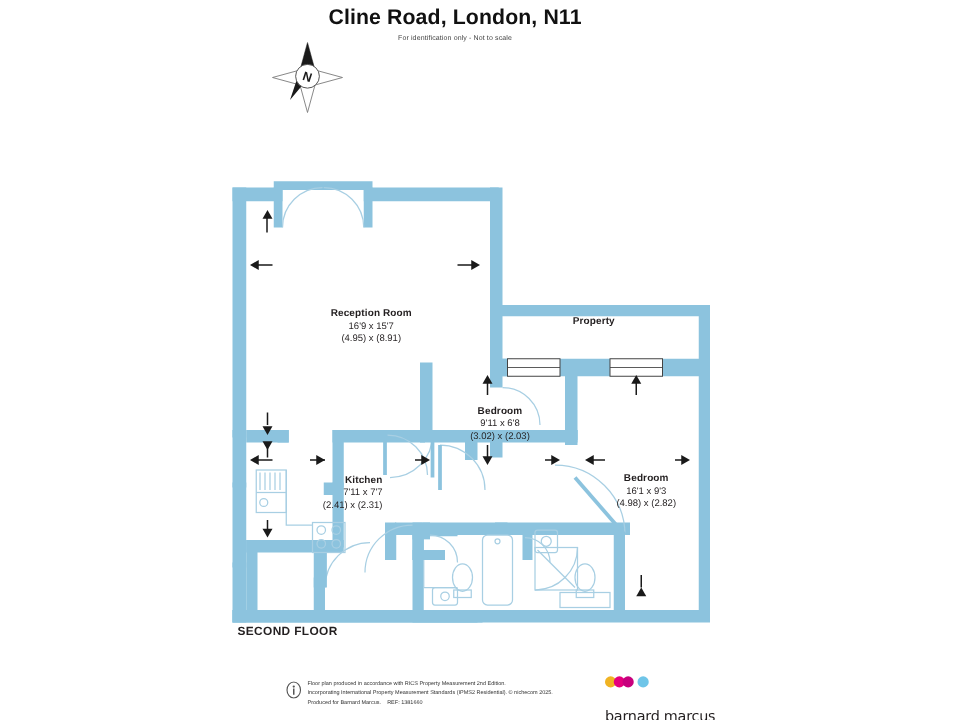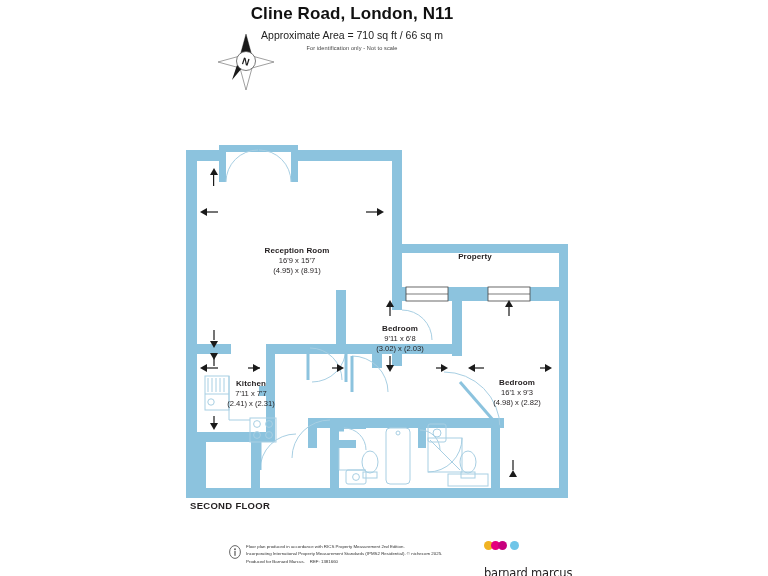--- a/index.html
+++ b/index.html
@@ -1,58 +1,57 @@
 <!DOCTYPE html>
 <html><head>
 <meta charset="utf-8">
 <style>
   html,body{margin:0;padding:0;}
   body{
     width:768px;height:576px;background:#ffffff;
     font-family:"Liberation Sans", sans-serif;
     color:#231f20;overflow:hidden;position:relative;
   }
-  .header{position:absolute;left:4px;top:0;width:696px;text-align:center;}
+  .header{position:absolute;left:16px;top:0;width:696px;text-align:center;}
   .title{font-size:17px;font-weight:bold;letter-spacing:.1px;margin-top:4px;color:#111;}
   .area{font-size:10.5px;margin-top:5px;color:#222;}
   .ident{font-size:5.6px;margin-top:4px;color:#444;letter-spacing:.1px;}
 
   .plan{position:absolute;left:0;top:0;width:768px;height:576px;}
 
   .floorlabel{
     position:absolute;left:190px;top:500px;
     font-size:9.5px;font-weight:bold;letter-spacing:.3px;color:#231f20;text-align:right;
   }
 
   .roomlabel{position:absolute;text-align:center;line-height:1.28;}
   .roomlabel .rn{font-size:8px;font-weight:bold;color:#231f20;letter-spacing:.1px;}
   .roomlabel .rd{font-size:7.6px;color:#231f20;}
 
   #lbl-reception{left:232px;top:246px;width:130px;}
   #lbl-balcony{left:430px;top:252px;width:90px;}
   #lbl-bed1{left:345px;top:324px;width:110px;}
   #lbl-bed2{left:462px;top:378px;width:110px;}
-  #lbl-kitchen{left:196px;top:379px;width:110px;}
+  #lbl-kitchen{left:196px;top:379px;width:110px;text-align:right;}
 
   .footer{position:absolute;left:0;top:538px;width:768px;}
   .fnote{position:absolute;left:246px;top:5px;width:210px;font-size:4.4px;line-height:1.65;color:#333;}
   .fnote .cp{color:#333;}
   .iicon{position:absolute;left:228px;top:7px;}
   .logo{position:absolute;left:484px;top:3px;}
   .logo .dots{position:relative;height:9px;width:60px;}
   .logo .dot{position:absolute;top:0;width:9px;height:9px;border-radius:50%;}
   .logo .name{font-size:11.5px;color:#231f20;letter-spacing:-.2px;margin-top:16px;
     font-family:"DejaVu Sans", sans-serif;}
 </style>
 </head>
 <body>
 
 <div class="header">
   <div class="title">Cline Road, London, N11</div>
-  <div class="area">Approximate Area = 710 sq ft / 66 sq m</div>
   <div class="ident">For identification only - Not to scale</div>
 </div>
 
 <svg class="plan" viewBox="0 0 768 576">
   <g>
     <path d="M246 34 L252 56 L274 62 L252 68 L246 90 L240 68 L218 62 L240 56 Z" fill="none" stroke="#777" stroke-width="0.7"></path>
     <path d="M246 34 L240 56 L232 80 L252 56 Z" fill="#1a1a1a"></path>
     <circle cx="246" cy="61" r="9.5" fill="#ffffff" stroke="#555" stroke-width="0.8"></circle>
     <text x="246" y="65" font-size="10" font-weight="bold" text-anchor="middle" font-family="Liberation Sans, sans-serif" fill="#1a1a1a" transform="rotate(18 246 61)">N</text>
   </g>

